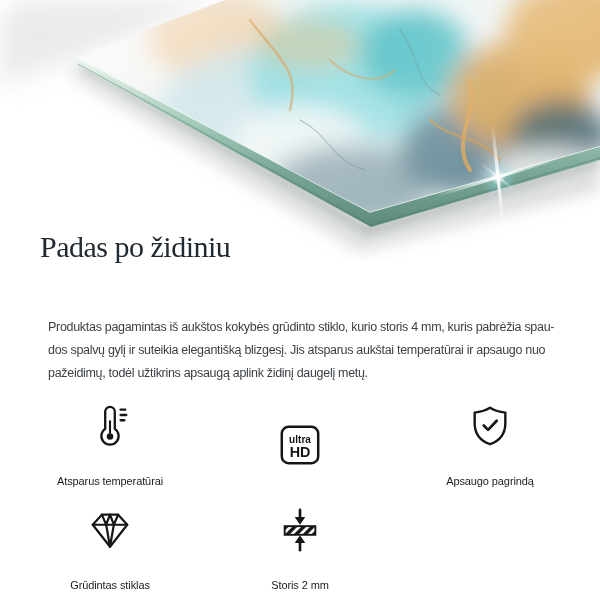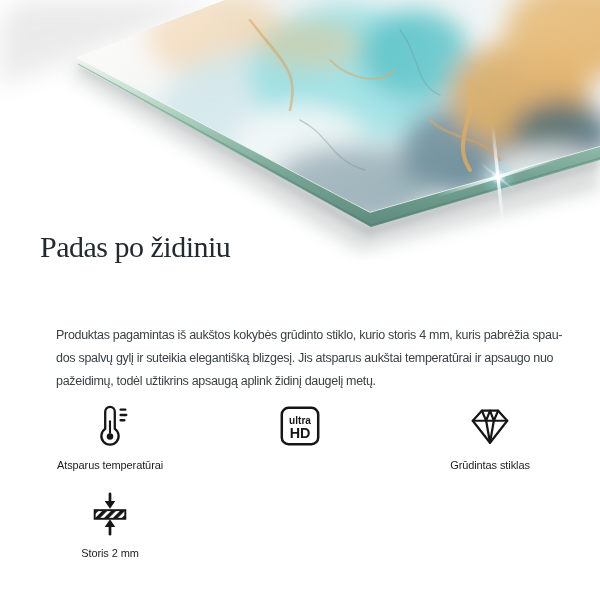--- a/index.html
+++ b/index.html
@@ -11,23 +11,23 @@
   .headline{position:absolute;left:40px;top:228px;color:#222a31;
     font-family:"Liberation Serif",serif;font-size:30px;line-height:38px;
     letter-spacing:-0.5px;font-weight:400;}
   .headline span{display:block;}
 
   .desc{position:absolute;left:40px;top:308px;color:#3a3f44;
     font-size:12.5px;line-height:23px;letter-spacing:-0.3px;white-space:pre;}
 
   .features{position:absolute;left:15px;top:403px;width:570px;
     display:grid;grid-template-columns:repeat(3,1fr);row-gap:20px;}
-  .feature{display:flex;flex-direction:column;align-items:center;}
+  .feature{display:flex;flex-direction:column;align-items:center;justify-content:center;}
   .feature .ficon{width:46px;height:46px;}
-  .feature .flabel{margin-top:10px;font-size:11px;color:#1d1d1f;letter-spacing:-0.1px;
+  .feature .flabel{margin-top:26px;font-size:11px;color:#1d1d1f;letter-spacing:-0.1px;
     text-align:center;white-space:nowrap;}
   .ult{font-size:10.5px;font-weight:700;font-family:"Liberation Sans",sans-serif;}
   .uhd{font-size:15px;font-weight:800;font-family:"Liberation Sans",sans-serif;}
 </style>
 </head>
 <body>
 
 <div class="page">
 
   <svg class="hero" viewBox="0 0 600 260" width="600" height="260" aria-hidden="true">
@@ -123,21 +123,21 @@
       <rect x="-22" y="-1" width="44" height="2" fill="url(#rayH)" transform="rotate(38)" opacity="0.6"></rect>
       <circle r="8" fill="url(#coreGrad)"></circle>
       <circle r="2.6" fill="#ffffff"></circle>
     </g>
   </svg>
 
   <h1 class="headline" style="margin:0;font-weight:400;">
     <span>Padas po židiniu</span>
   </h1>
 
-  <p class="desc" style="margin:16px;">Produktas pagamintas iš aukštos kokybės grūdinto stiklo, kurio storis 4 mm, kuris pabrėžia spau-
+  <p class="desc" style="margin:8px;">Produktas pagamintas iš aukštos kokybės grūdinto stiklo, kurio storis 4 mm, kuris pabrėžia spau-
 dos spalvų gylį ir suteikia elegantišką blizgesį. Jis atsparus aukštai temperatūrai ir apsaugo nuo
 pažeidimų, todėl užtikrins apsaugą aplink židinį daugelį metų.</p>
 
   <svg width="0" height="0" style="position:absolute" aria-hidden="true">
     <defs>
       <pattern id="stripesBig" width="9" height="9" patternUnits="userSpaceOnUse" patternTransform="rotate(-40)">
         <rect width="9" height="5.2" fill="#161616"></rect>
       </pattern>
       <pattern id="stripesSmall" width="6.5" height="6.5" patternUnits="userSpaceOnUse" patternTransform="rotate(-45)">
         <rect width="6.5" height="3.6" fill="#161616"></rect>
@@ -160,20 +160,27 @@
     </div>
 
     <div class="feature">
       <svg class="ficon" viewBox="0 0 48 48">
         <rect x="5" y="5" width="38" height="38" rx="7" fill="none" stroke="#161616" stroke-width="2.6"></rect>
         <text x="24" y="21.5" text-anchor="middle" fill="#161616" class="ult">ultra</text>
         <text x="24" y="37" text-anchor="middle" fill="#161616" class="uhd">HD</text>
       </svg>
     </div>
 
+    <div class="feature">
+      <svg class="ficon" viewBox="0 0 48 48" fill="none" stroke="#161616" stroke-width="2.5" stroke-linecap="round" stroke-linejoin="round">
+        <path d="M24 5 C29 8 34 9.5 40 10 V21 C40 32.5 33.5 39.5 24 43 C14.5 39.5 8 32.5 8 21 V10 C14 9.5 19 8 24 5 Z"></path>
+        <path d="M17.5 23.5 L22 28 L31 18.5" stroke-width="2.8"></path>
+      </svg>
+      <div class="flabel">Apsaugo pagrindą</div>
+    </div>
 
     <div class="feature">
       <svg class="ficon" viewBox="0 0 48 48" fill="none" stroke="#161616" stroke-width="2.3" stroke-linecap="round" stroke-linejoin="round">
         <path d="M15.5 8 H32.5 L42 18.5 L24 41.5 L6 18.5 Z"></path>
         <line x1="6" y1="18.5" x2="42" y2="18.5"></line>
         <path d="M15.5 8 L20 18.5 L24 8 L28 18.5 L32.5 8"></path>
         <path d="M20 18.5 L24 41.5 L28 18.5"></path>
       </svg>
       <div class="flabel">Grūdintas stiklas</div>
     </div>

